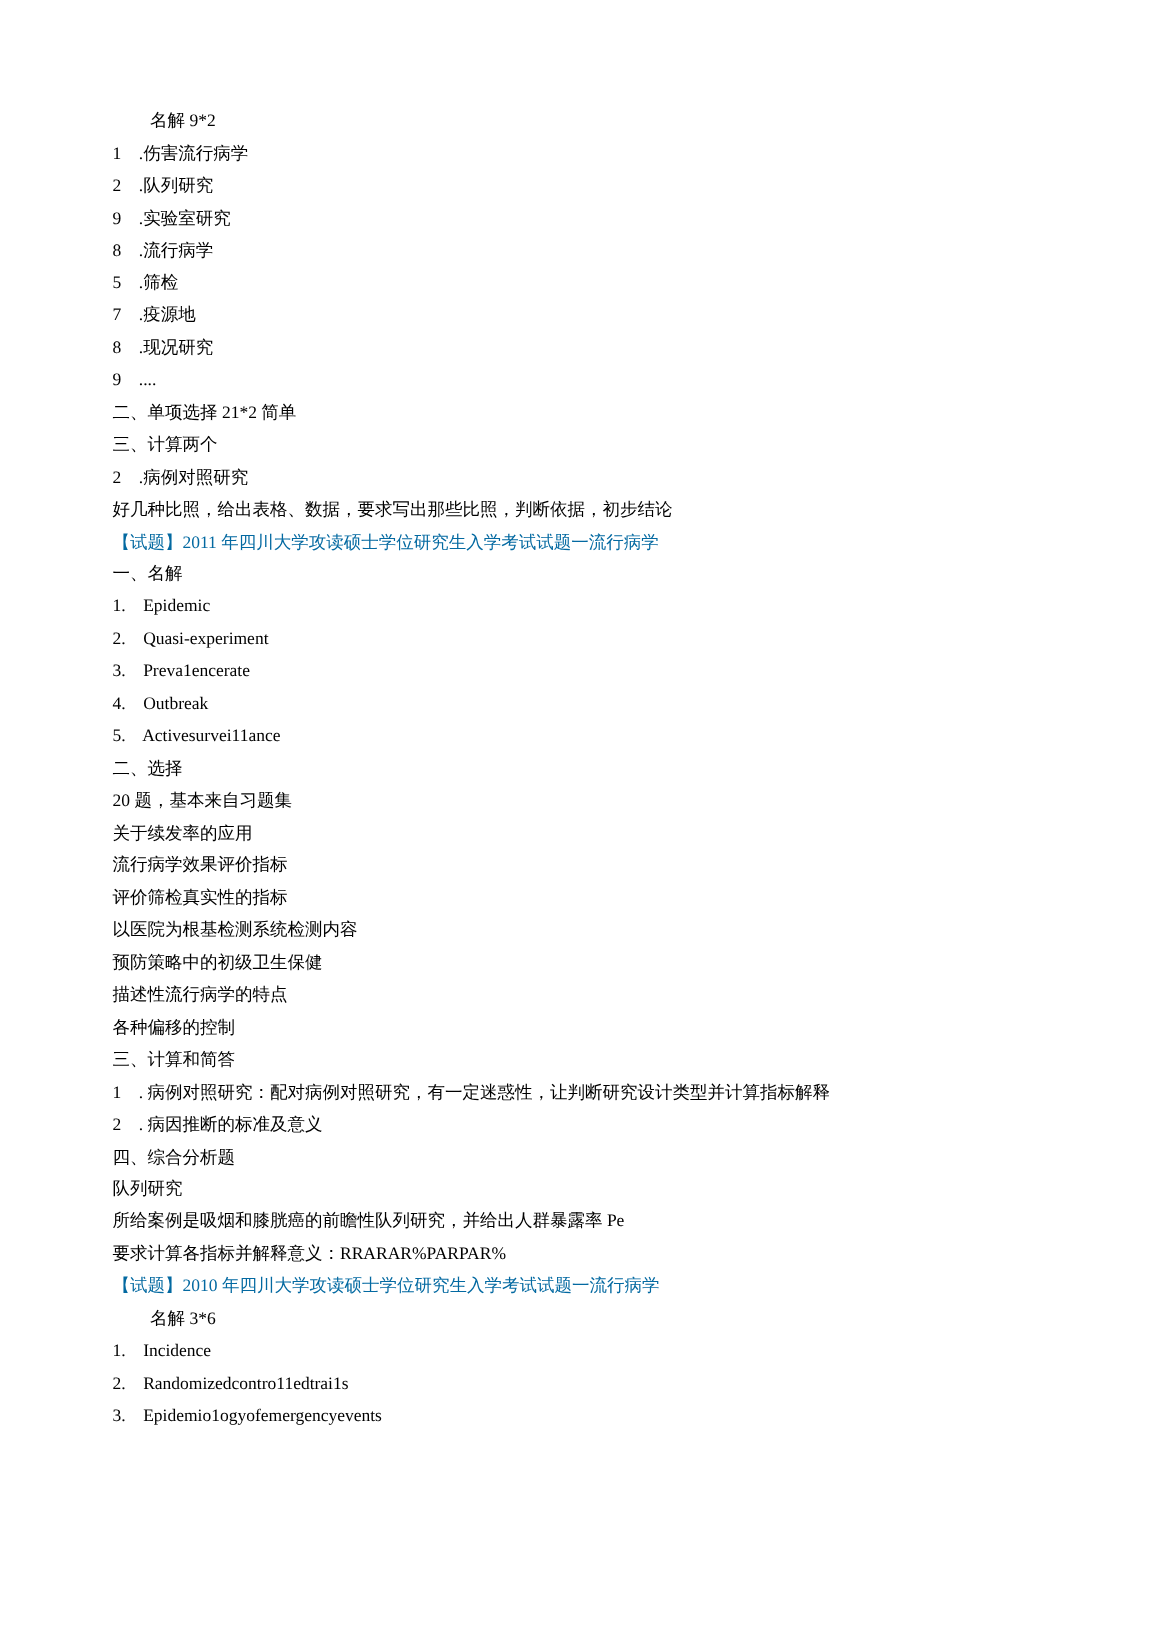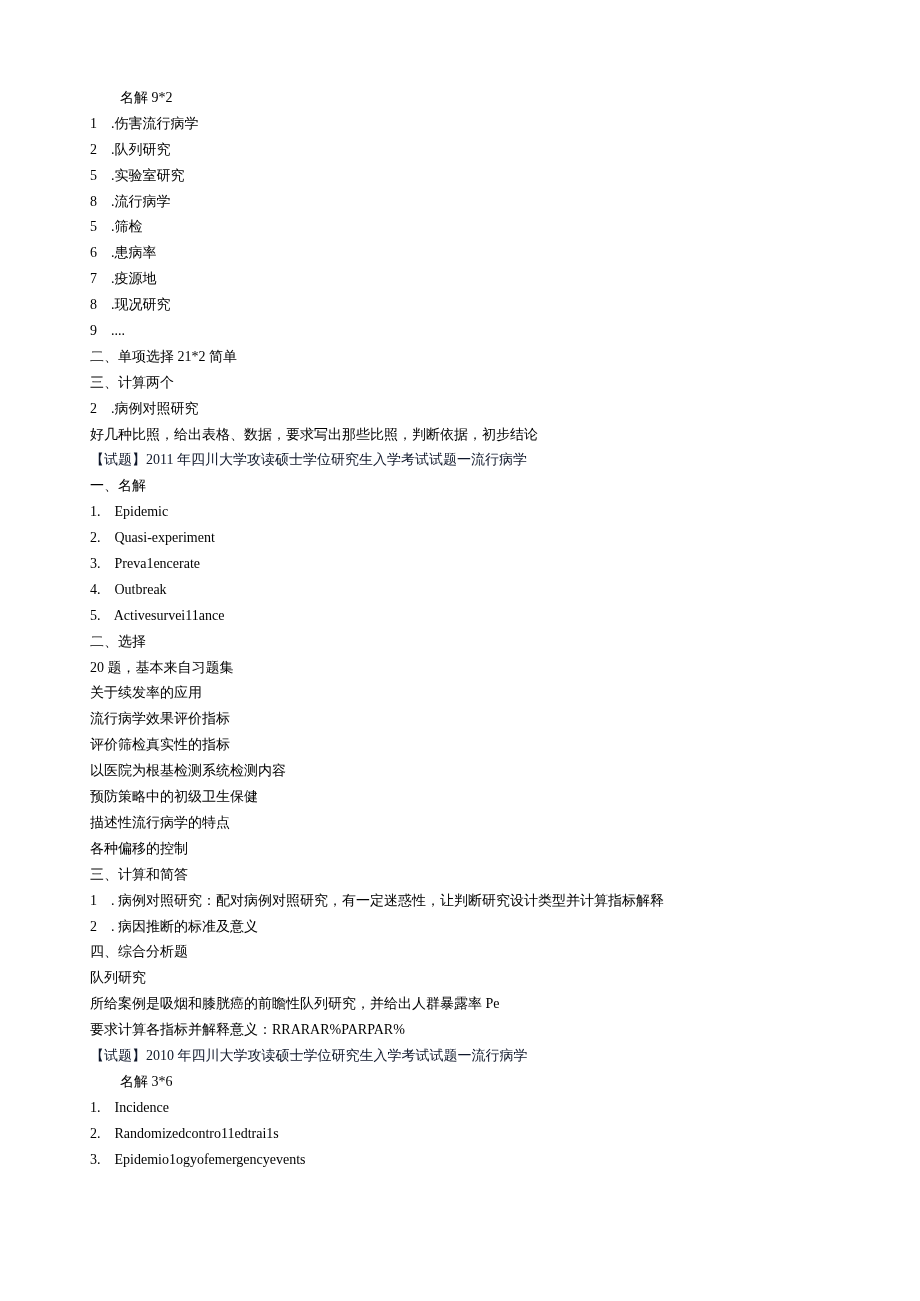--- a/index.html
+++ b/index.html
@@ -7,33 +7,32 @@
       width: 920px;
       background: #fff;
       font-family: "SimSun", "宋体", serif;
       font-size: 14px;
       line-height: 1.85;
       color: #000;
       padding: 85px 90px 50px 90px;
     }
     .indent { padding-left: 30px; }
     .line { white-space: pre-wrap; }
-    .red { color: #0f172a; }
+    .red { color: #0369a1; }
   </style>
 </head>
 <body>
 
 <div id="content">
     <div class="line indent">名解 9*2</div>
     <div class="line">1    .伤害流行病学</div>
     <div class="line">2    .队列研究</div>
-    <div class="line">5    .实验室研究</div>
+    <div class="line">9    .实验室研究</div>
     <div class="line">8    .流行病学</div>
     <div class="line">5    .筛检</div>
-    <div class="line">6    .患病率</div>
     <div class="line">7    .疫源地</div>
     <div class="line">8    .现况研究</div>
     <div class="line">9    ....</div>
     <div class="line">二、单项选择 21*2 简单</div>
     <div class="line">三、计算两个</div>
     <div class="line">2    .病例对照研究</div>
     <div class="line">好几种比照，给出表格、数据，要求写出那些比照，判断依据，初步结论</div>
     <div class="line red">【试题】2011 年四川大学攻读硕士学位研究生入学考试试题一流行病学</div>
     <div class="line">一、名解</div>
     <div class="line">1.    Epidemic</div>

